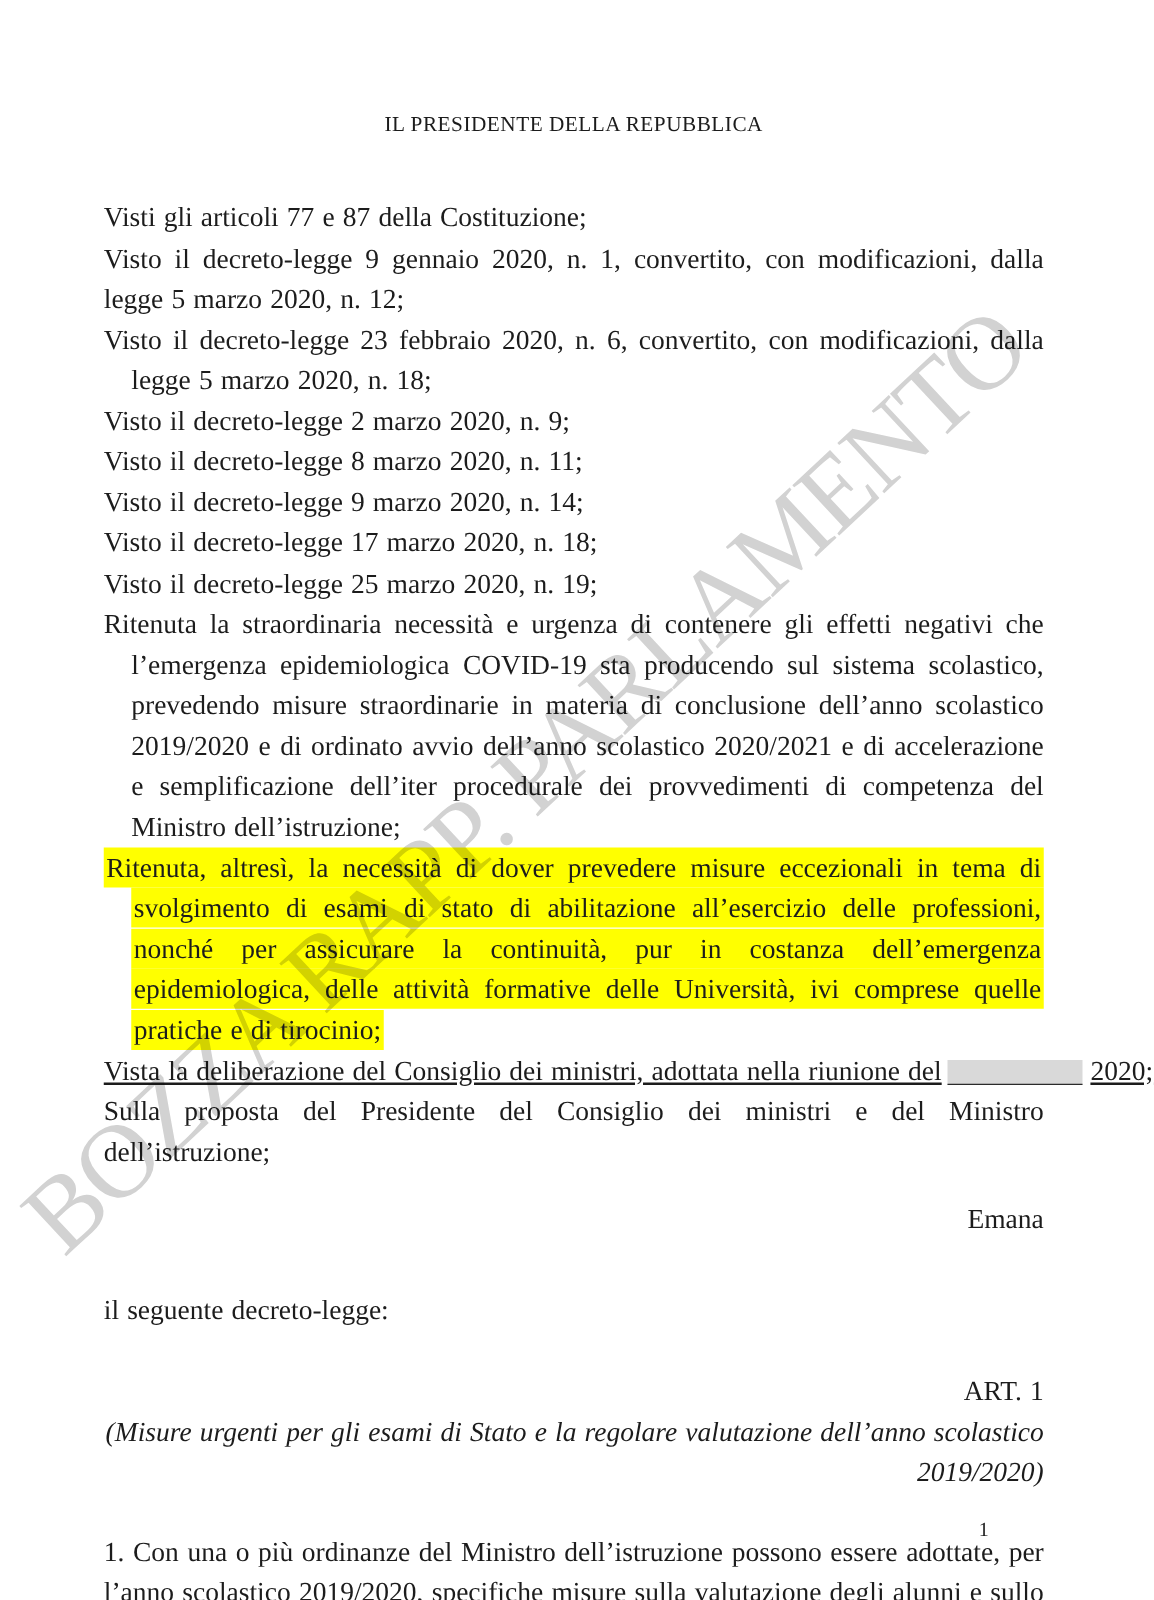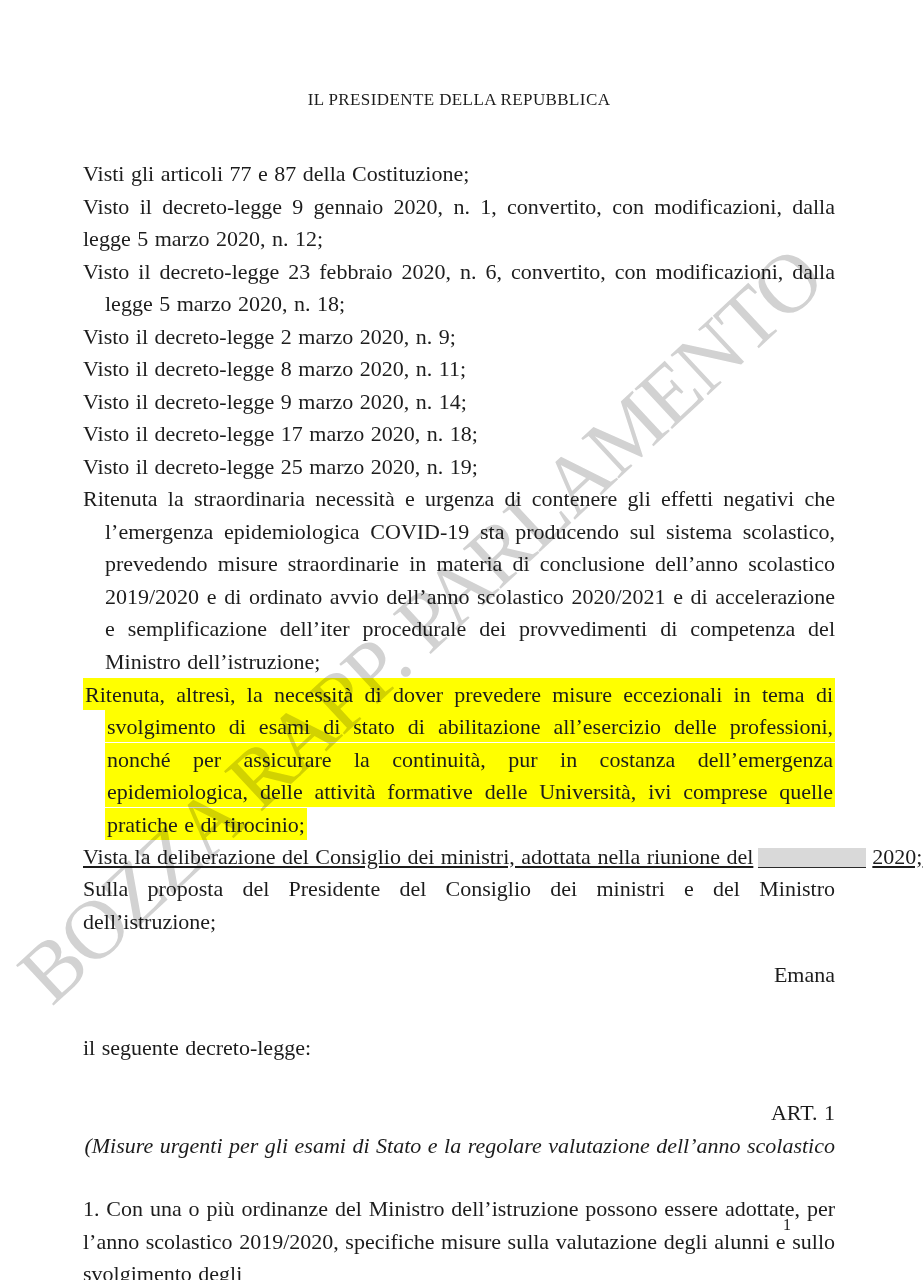--- a/index.html
+++ b/index.html
@@ -113,20 +113,21 @@
     <p class="nowrap"><span>Vista la deliberazione del Consiglio dei ministri, adottata nella riunione del</span><span class="blank-field" style="background-color: rgb(217, 217, 217);"></span><span>2020;</span></p>
 
     <p>Sulla proposta del Presidente del Consiglio dei ministri e del Ministro dell’istruzione;</p>
 
     <p class="center sp-emana">Emana</p>
 
     <p class="sp-intro">il seguente decreto-legge:</p>
 
     <p class="center sp-art">ART. 1</p>
     <p class="center italic">(Misure urgenti per gli esami di Stato e la regolare valutazione dell’anno scolastico</p>
+    <p class="center italic">2019/2020)</p>
 
     <p class="sp-body">1. Con una o più ordinanze del Ministro dell’istruzione possono essere adottate, per l’anno scolastico 2019/2020, specifiche misure sulla valutazione degli alunni e sullo svolgimento degli</p>
 
   </div>
 
   <div class="page-number">1</div>
 
 </div>
 
 </body></html>

